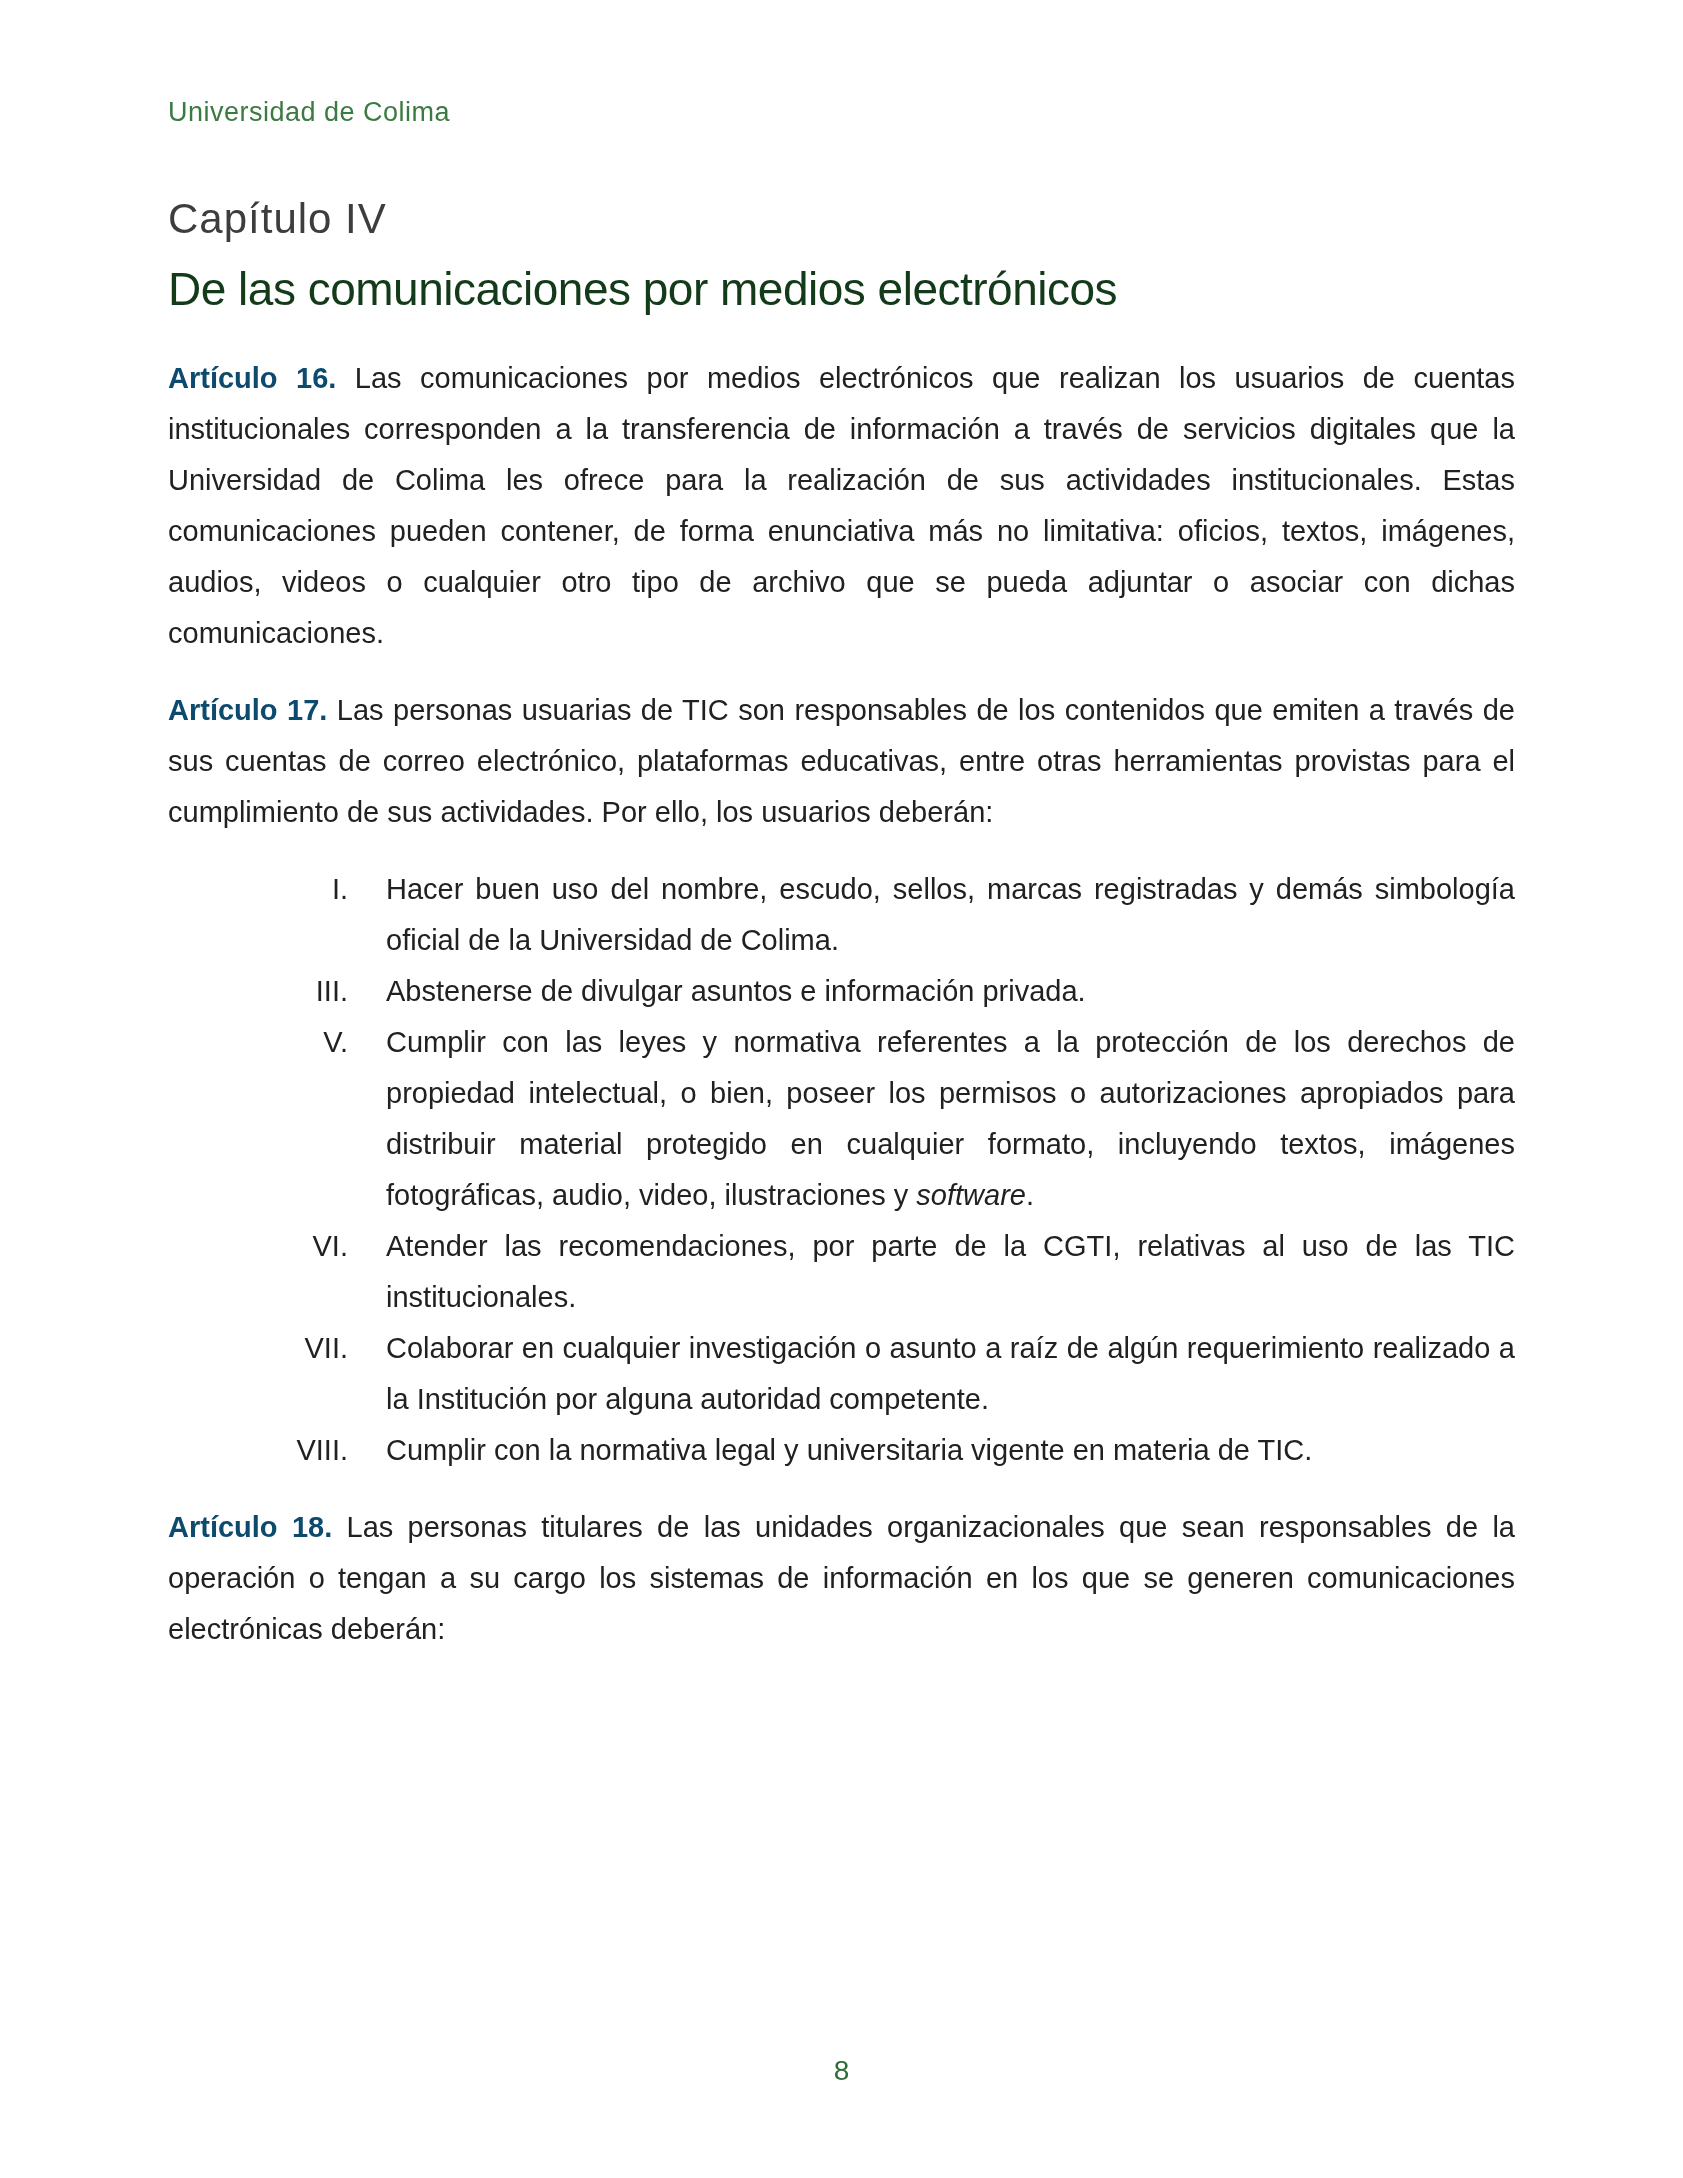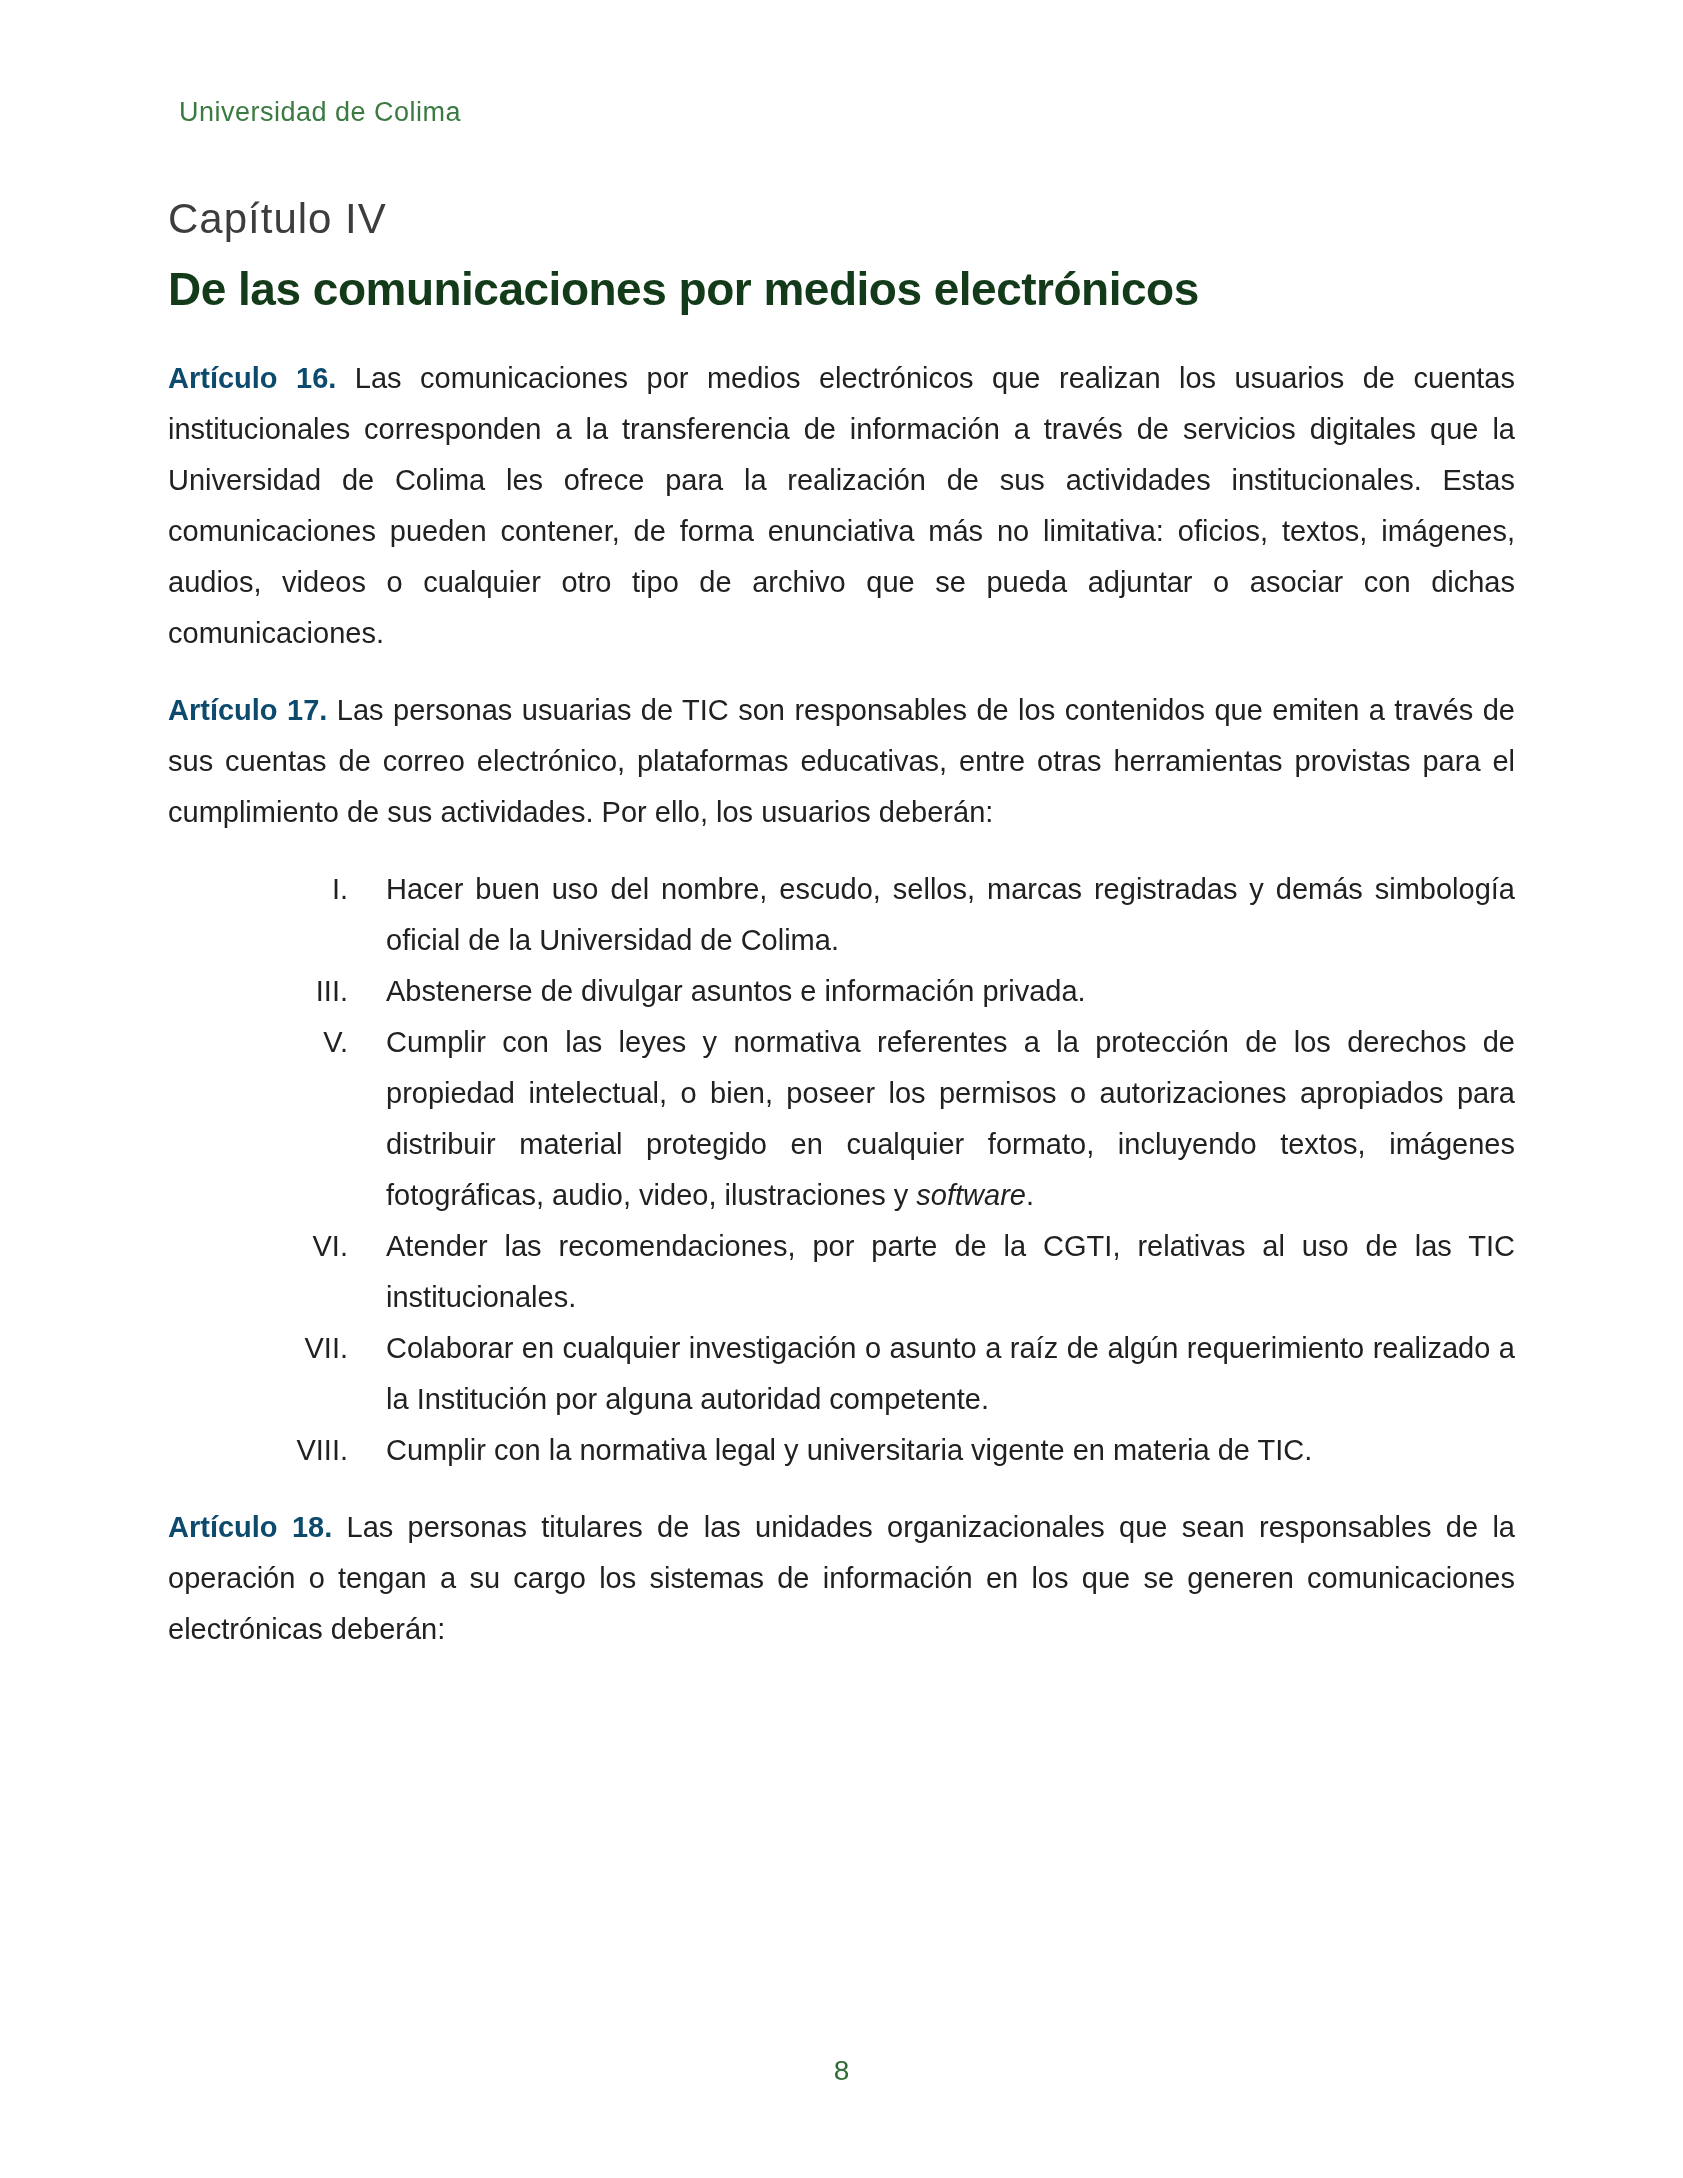--- a/index.html
+++ b/index.html
@@ -17,34 +17,34 @@
     font-family: "Liberation Sans", sans-serif;
     color: #212121;
     overflow: hidden;
   }
   .brand {
     font-size: 27px;
     line-height: 34px;
     font-weight: normal;
     letter-spacing: 0.5px;
     color: #3b7a40;
-    margin: 0 0 65px 11px;
+    margin: 0 0 65px 0;
   }
   .chapter {
     font-size: 42px;
     line-height: 50px;
     font-weight: normal;
     letter-spacing: 1px;
     color: #3d3d3c;
     margin: 4px 0 18px 0;
   }
   .doc-title {
     font-size: 46px;
     line-height: 55px;
-    font-weight: bold;
+    font-weight: normal;
     letter-spacing: -0.5px;
     color: #133a19;
     margin: 12px 0 36px 0;
   }
   .para {
     font-size: 29px;
     line-height: 51px;
     text-align: justify;
     margin: 0 0 26px 0;
     color: #212121;

